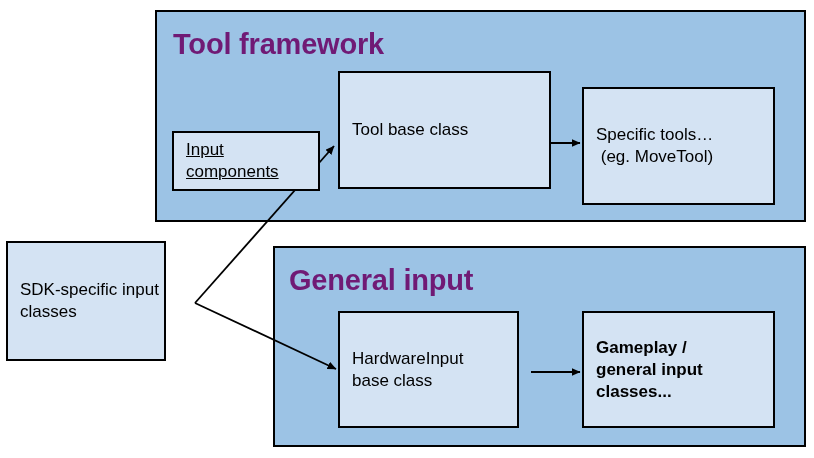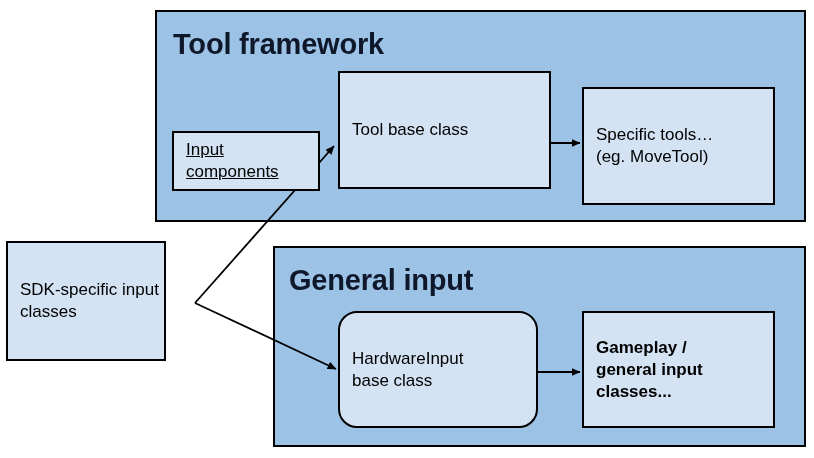--- a/index.html
+++ b/index.html
@@ -21,21 +21,21 @@
   }
   .panel {
     position: absolute;
     background: #9CC3E5;
     border: 2px solid #000000;
     box-sizing: border-box;
   }
   .panel-title {
     position: absolute;
     font-weight: bold;
-    color: #0f172a;
+    color: #701a75;
     letter-spacing: -0.2px;
     white-space: nowrap;
   }
   .node {
     position: absolute;
     background: #D4E3F3;
     border: 2px solid #000000;
     box-sizing: border-box;
     display: flex;
     align-items: center;
@@ -73,24 +73,24 @@
   #node-sdk-input {
     left: 6px; top: 241px; width: 160px; height: 120px;
   }
   #node-input-components {
     left: 172px; top: 131px; width: 148px; height: 60px; text-decoration: underline;
   }
   #node-tool-base-class {
     left: 338px; top: 71px; width: 213px; height: 118px;
   }
   #node-specific-tools {
-    left: 582px; top: 87px; width: 193px; height: 118px;
+    left: 582px; top: 87px; width: 193px; height: 118px; text-align: right;
   }
   #node-hardware-input {
-    left: 338px; top: 311px; width: 200px; height: 117px; border-radius: 19px;
+    left: 338px; top: 311px; width: 181px; height: 117px;
   }
   #node-gameplay-input {
     left: 582px; top: 311px; width: 193px; height: 117px; font-weight: bold;
   }
 </style>
 </head>
 <body>
 
 <div id="canvas">
 

